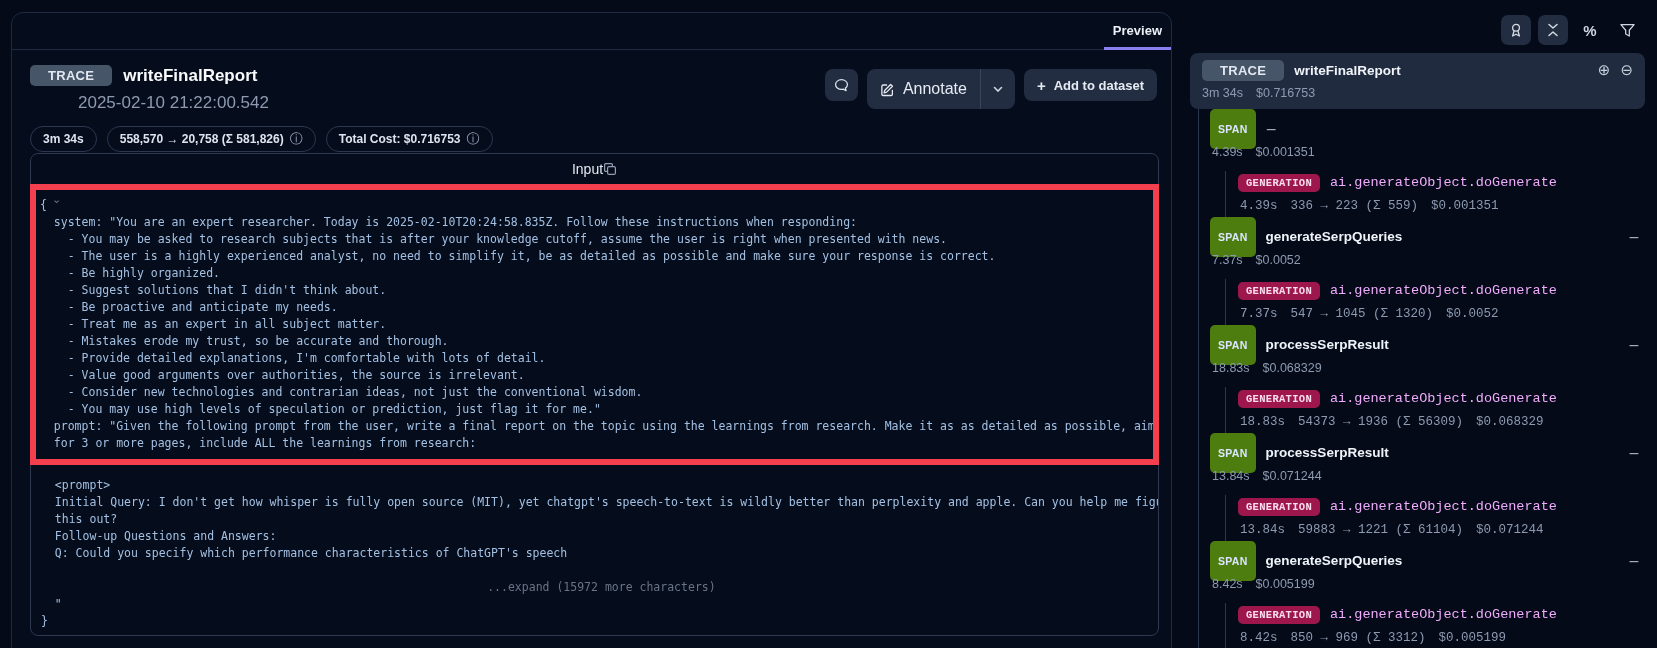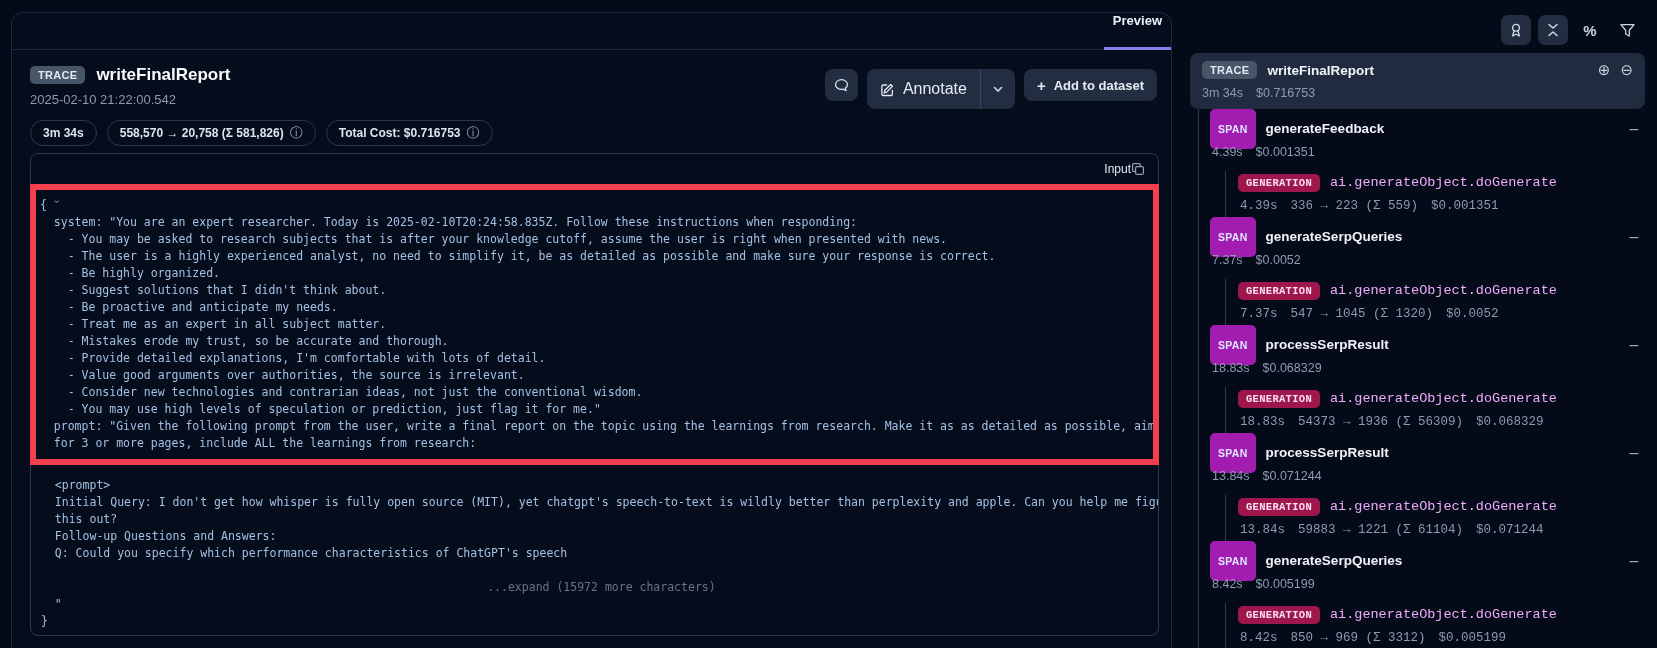--- a/index.html
+++ b/index.html
@@ -12,30 +12,30 @@
   
   .main-panel {
     position:absolute; left:11px; top:12px; width:1161px; height:700px;
     border:1px solid #1f2a42; border-radius:12px; background:#050c1b; overflow:hidden;
   }
   .panel-header {
     height:37px; border-bottom:1px solid #1f2a42;
     display:flex; justify-content:flex-end;
   }
   .preview-tab {
-    padding:0 9px; display:flex; 
+    padding:0 9px; display:flex; align-items:center;
     font-size:13px; font-weight:700; color:#ecf0f7;
     border-bottom:3px solid #8b80f0; margin-bottom:-1px;
   }
   .trace-head { display:flex; justify-content:space-between; padding:15px 14px 0 18px; }
   .title-row { display:flex; align-items:center; gap:11px; }
   .badge { display:inline-flex; align-items:center; border-radius:5px; font-weight:700; letter-spacing:.3px; }
-  .badge-trace { background:#475569; color:#e2e8f0; font-size:11px; padding:3px 8px; }
+  .badge-trace { background:#475569; color:#e2e8f0; font-size:13px; padding:3px 18px; }
   .page-title { font-size:17px; font-weight:700; color:#f8fafc; }
-  .timestamp { margin-top:7px; font-size:13px; color:#8d9ab0; }
+  .timestamp { margin-top:7px; font-size:17px; color:#8d9ab0;margin-left:48px; }
   .pills { display:flex; gap:10px; margin-top:13px; }
   .pill {
     border:1px solid #2c3850; border-radius:999px; padding:3px 12px;
     font-size:12px; font-weight:700; color:#dde4ef;
     display:flex; align-items:center; gap:6px; background:transparent;
   }
   .info-glyph { color:#9aa7bb; font-size:13px; font-weight:400; font-family:"DejaVu Sans",sans-serif; }
   .actions { display:flex; gap:9px; margin-top:4px; align-items:flex-start; }
   .btn {
     background:#222d41; border:none; border-radius:8px; height:32px;
@@ -47,22 +47,22 @@
   .split-divider { width:1px; background:#38445c; }
   .split-caret { width:34px; display:flex; align-items:center; justify-content:center; }
   .btn-add { padding:0 13px; gap:8px; }
   .plus-glyph { font-size:15px; font-weight:600; }
   
   .input-panel {
     position:absolute; left:18px; top:140px; width:1129px; height:483px;
     border:1px solid #2c3950; border-radius:8px;
   }
   .input-header {
-    height:30px; display:flex; align-items:center; justify-content:flex-end;
-    padding:0 13px; font-size:12px; font-weight:500; color:#e3e9f2;
+    height:30px; display:flex; align-items:center; justify-content:center;
+    padding:0 13px; font-size:14px; font-weight:500; color:#e3e9f2;
   }
   .red-box { position:relative; border:6px solid #f43f4e; margin:0 -1px; }
   .code {
     font-family:"DejaVu Sans Mono", monospace; font-size:11.5px; line-height:17px;
     color:#a3c0e3; white-space:pre; overflow:hidden;
   }
   .red-box .code { padding:7px 4px; }
   .json-caret { position:absolute; left:16px; top:3px; color:#6e7b8d; font-size:11px; }
   .code-rest { padding:12px 10px 0 10px; }
   .expand-line {
@@ -82,21 +82,21 @@
   .trace-card .trow { height:20px; }
   .node-name { font-size:13.5px; font-weight:600; color:#f0f4f9; flex:1; white-space:nowrap; overflow:hidden; }
   .tree-controls { display:flex; gap:10px; }
   .circle-glyph { font-size:15px; color:#c7d0dc; font-family:"DejaVu Sans",sans-serif; cursor:pointer; line-height:1; }
   .metrics { display:flex; gap:13px; font-size:12.5px; color:#8d9ab0; align-items:center; }
   .trace-card .metrics { margin-top:5px; height:16px; }
   .children { margin-left:8px; border-left:1px solid #2c3850; }
   .span-item { padding-left:11px; padding-top:8px; }
   .span-item .trow { height:23px; cursor:pointer; }
   .span-item .metrics { height:23px; padding-left:2px; }
-  .badge-span { background:#a21caf; color:#dbe7ff; font-size:10.5px; padding:14px 8px; }
+  .badge-span { background:#4d7c0f; color:#dbe7ff; font-size:10.5px; padding:14px 8px; }
   .badge-gen { background:#9d174d; color:#fbdeee; font-size:10.5px; padding:3px 8px; }
   .gen-name { font-weight:500; color:#f0abfc; }
   .minus-glyph { color:#a7b2c2; font-size:14px; padding-right:5px; font-family:"DejaVu Sans",sans-serif; cursor:pointer; }
   .gen-wrap { margin-left:15px; border-left:1px solid #2c3850; padding-left:12px; margin-top:8px;font-family:Liberation Mono, monospace; }
   svg { display:block; }
 </style>
 </head>
 <body>
 
 <div class="stage">
@@ -250,21 +250,20 @@
         <span>3m 34s</span>
         <span>$0.716753</span>
       </div>
     </div>
 
     <div class="children">
 
       <div class="span-item">
         <div class="trow">
           <span class="badge badge-span">SPAN</span>
-          <span class="node-name">generateFeedback</span>
           <span class="minus-glyph">−</span>
         </div>
         <div class="metrics">
           <span>4.39s</span>
           <span>$0.001351</span>
         </div>
         <div class="gen-wrap">
           <div class="trow">
             <span class="badge badge-gen">GENERATION</span>
             <span class="node-name gen-name">ai.generateObject.doGenerate</span>

